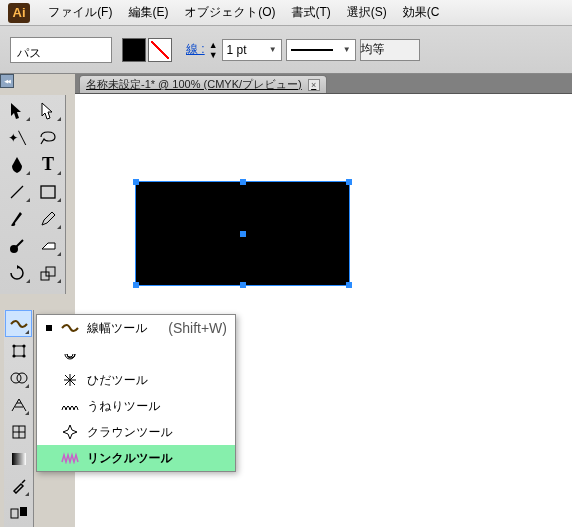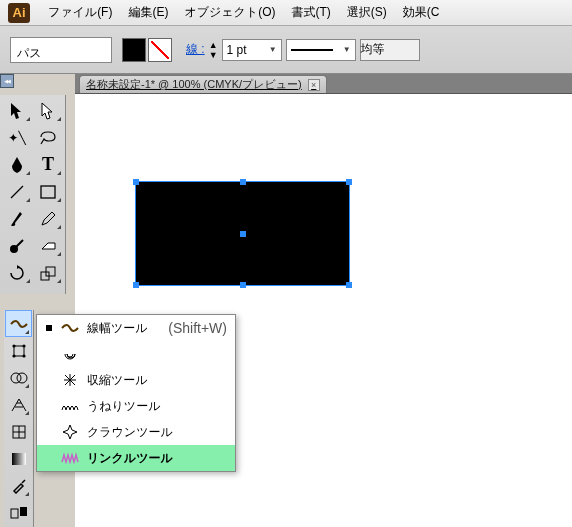--- a/index.html
+++ b/index.html
@@ -446,21 +446,21 @@
         </svg>
     </span>
   </div>
   <div class="item">
     <span class="marker"></span>
     <span class="fi">
       <svg width="16" height="16">
           <path d="M8 2 L8 14 M2 8 L14 8 M3 3 L13 13 M13 3 L3 13" stroke="#000"></path>
         </svg>
     </span>
-    <span>収縮ツール</span>
+    <span>ひだツール</span>
   </div>
   <div class="item">
     <span class="marker"></span>
     <span class="fi">
       <svg width="18" height="12">
           <path d="M1 10 Q3 2 5 10 Q7 2 9 10 Q11 2 13 10 Q15 2 17 10" fill="none" stroke="#000"></path>
         </svg>
     </span>
     <span>うねりツール</span>
   </div>

